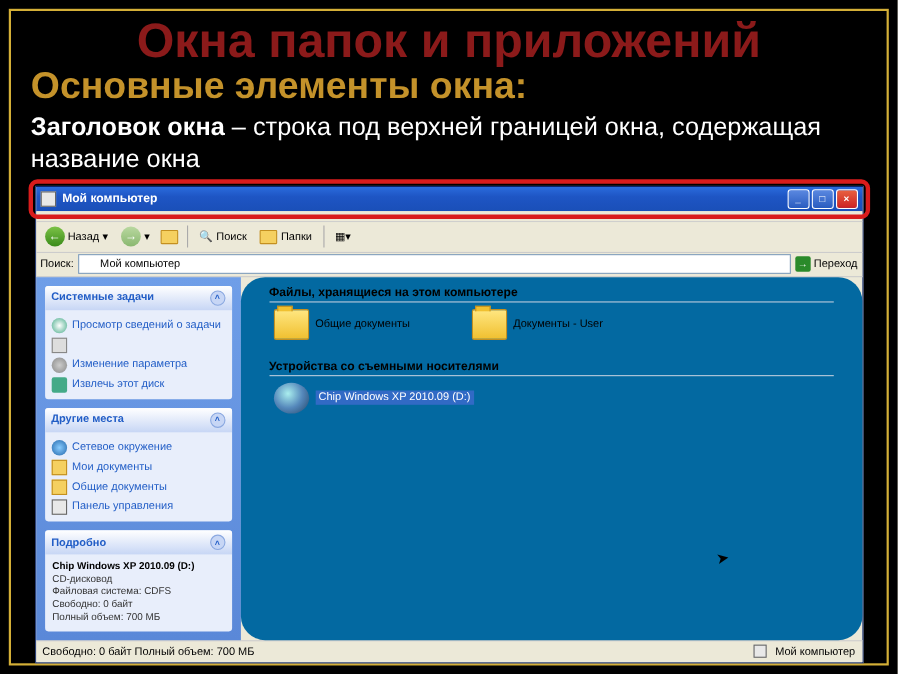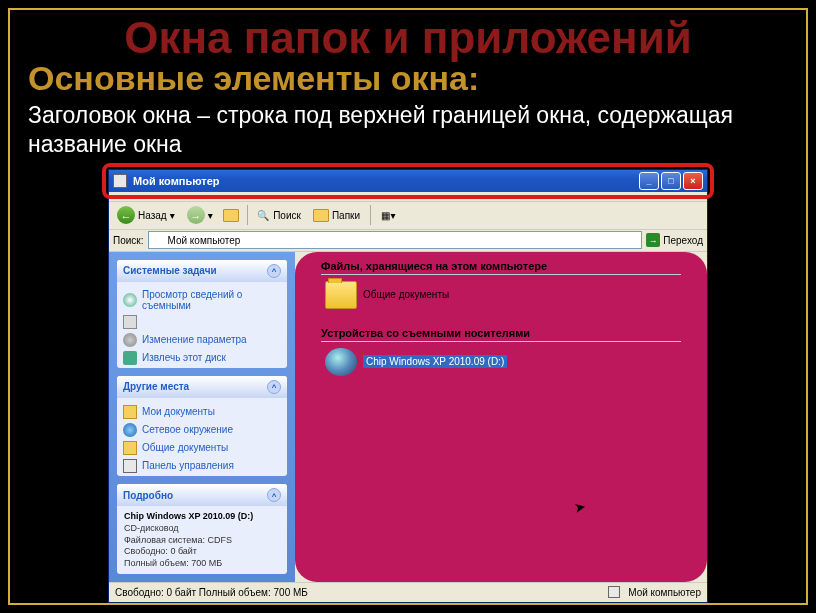--- a/index.html
+++ b/index.html
@@ -31,24 +31,24 @@
   font-weight: bold;
   color: #c4922a;
   line-height: 1.1;
 }
 .definition {
   color: #fff;
   font-size: 23px;
   line-height: 1.25;
   margin: 4px 0 10px;
 }
-.definition .term { font-weight: normal; }
+.definition .term { font-weight: bold; }
 
 .window-shot {
-  width: 600px;
+  width: 753px;
   margin: 0 auto;
   position: relative;
 }
 .highlight-box {
   position: absolute;
   top: -6px; left: -6px; right: -6px;
   height: 36px;
   border: 4px solid #d91c1c;
   border-radius: 8px;
   pointer-events: none;
@@ -222,21 +222,21 @@
 .detail-body {
   padding: 5px 7px 9px;
   font-size: 9px;
   color: #333;
   line-height: 1.3;
 }
 .detail-body .dtitle { font-weight: bold; color: #000; }
 
 .content {
   flex: 1;
-  background: #be185d;
+  background: #0369a1;
   padding: 6px 26px;
   border-radius: 22px;
 }
 .group-header {
   font-weight: bold;
   font-size: 11px;
   color: #000;
   border-bottom: 1px solid #bcd;
   padding: 2px 0;
   margin-top: 6px;
@@ -398,21 +398,21 @@
         <div class="sidebar">
 
           <div class="side-panel">
             <div class="side-header">
               <span>Системные задачи</span>
               <div class="side-chevron">˄</div>
             </div>
             <div class="side-body">
               <div class="side-item">
                   <div class="si-icon si-info"></div>
-                  <span>Просмотр сведений о съемными</span>
+                  <span>Просмотр сведений о задачи</span>
                 </div>
               <div class="side-item">
                   <div class="si-icon si-addrem"></div>
                 </div>
               <div class="side-item">
                   <div class="si-icon si-gear"></div>
                   <span>Изменение параметра</span>
                 </div>
               <div class="side-item">
                   <div class="si-icon si-eject"></div>
@@ -421,26 +421,26 @@
             </div>
           </div>
 
           <div class="side-panel">
             <div class="side-header">
               <span>Другие места</span>
               <div class="side-chevron">˄</div>
             </div>
             <div class="side-body">
               <div class="side-item">
+                  <div class="si-icon si-net"></div>
+                  <span>Сетевое окружение</span>
+                </div>
+              <div class="side-item">
                   <div class="si-icon si-docs"></div>
                   <span>Мои документы</span>
-                </div>
-              <div class="side-item">
-                  <div class="si-icon si-net"></div>
-                  <span>Сетевое окружение</span>
                 </div>
               <div class="side-item">
                   <div class="si-icon si-shared"></div>
                   <span>Общие документы</span>
                 </div>
               <div class="side-item">
                   <div class="si-icon si-cp"></div>
                   <span>Панель управления</span>
                 </div>
             </div>
@@ -462,20 +462,24 @@
 
         </div>
 
         <div class="content">
           <div class="group-header">Файлы, хранящиеся на этом компьютере</div>
           <div class="group-items">
             <div class="item">
               <div class="big-icon folder-icon"></div>
               <span>Общие документы</span>
             </div>
+            <div class="item">
+              <div class="big-icon folder-icon"></div>
+              <span>Документы - User</span>
+            </div>
           </div>
 
 
           <div class="group-header">Устройства со съемными носителями</div>
           <div class="group-items">
             <div class="item">
               <div class="big-icon cd-icon"></div>
               <span class="cd-label">Chip Windows XP 2010.09 (D:)</span>
             </div>
           </div>

